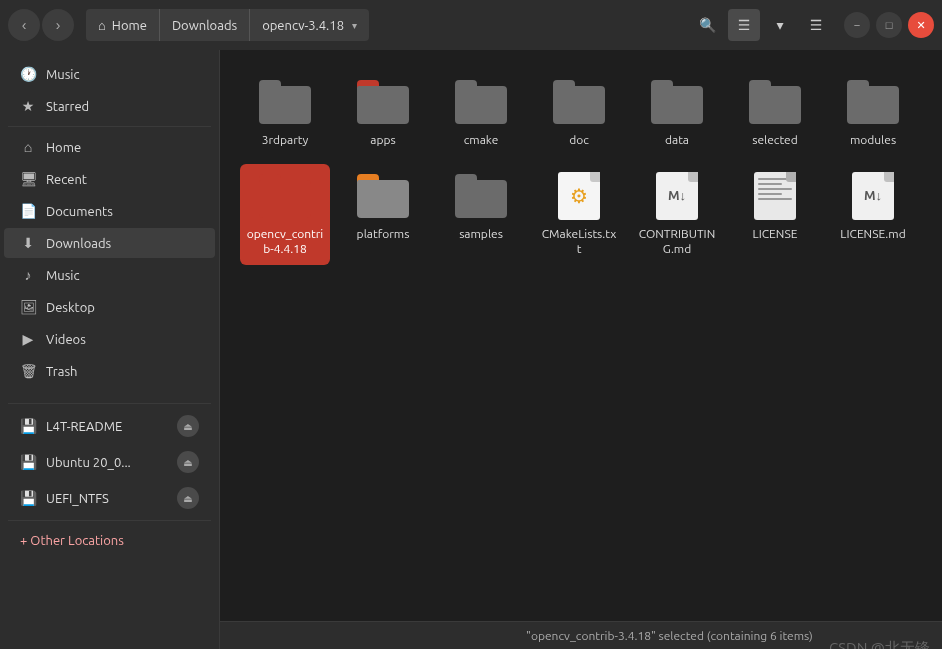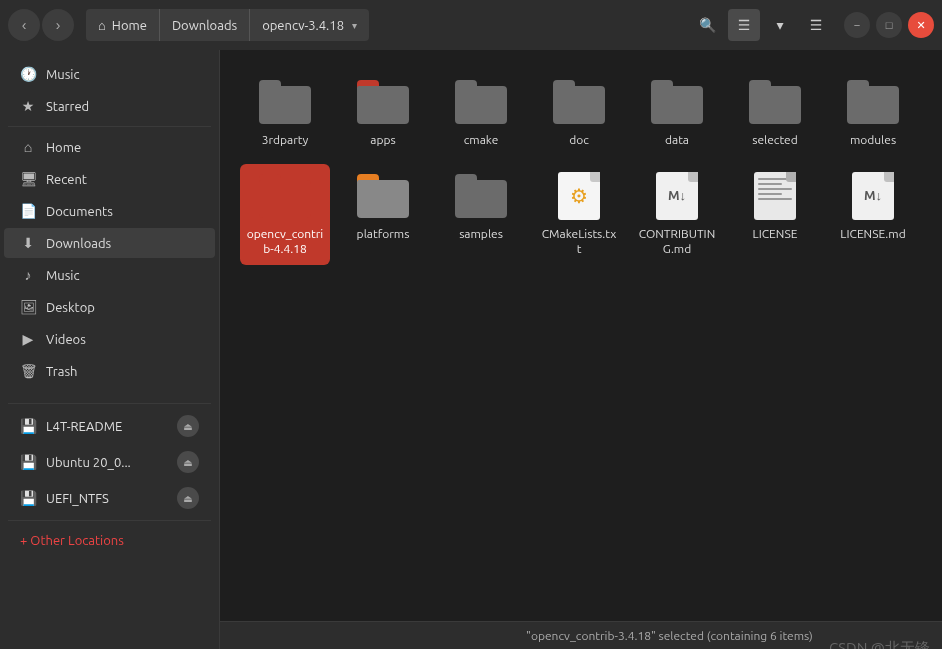--- a/index.html
+++ b/index.html
@@ -192,21 +192,21 @@
     }
 
     .sidebar-separator {
       height: 12px;
     }
 
     .sidebar-add-item {
       display: flex;
       align-items: center;
       padding: 7px 16px;
-      color: #ef4444;
+      color: #fca5a5;
       font-size: 13px;
       cursor: pointer;
       gap: 8px;
       border-radius: 4px;
       margin: 1px 4px;
     }
 
     
     .file-area {
       flex: 1;

